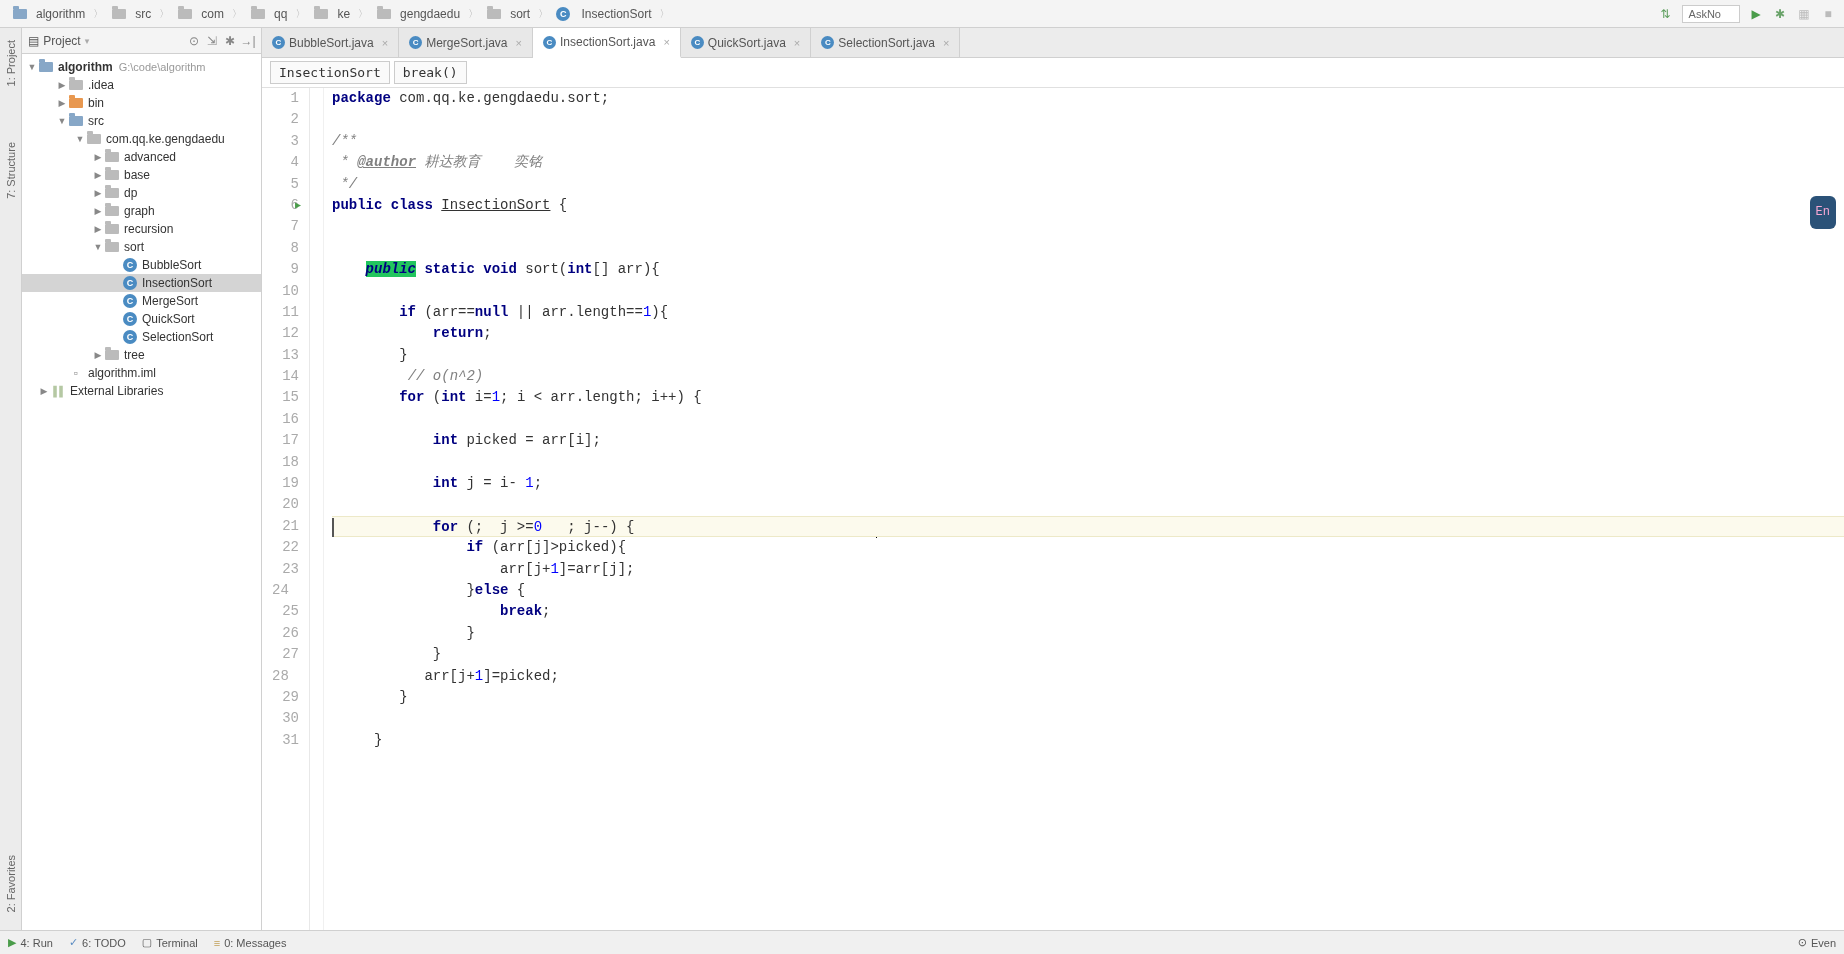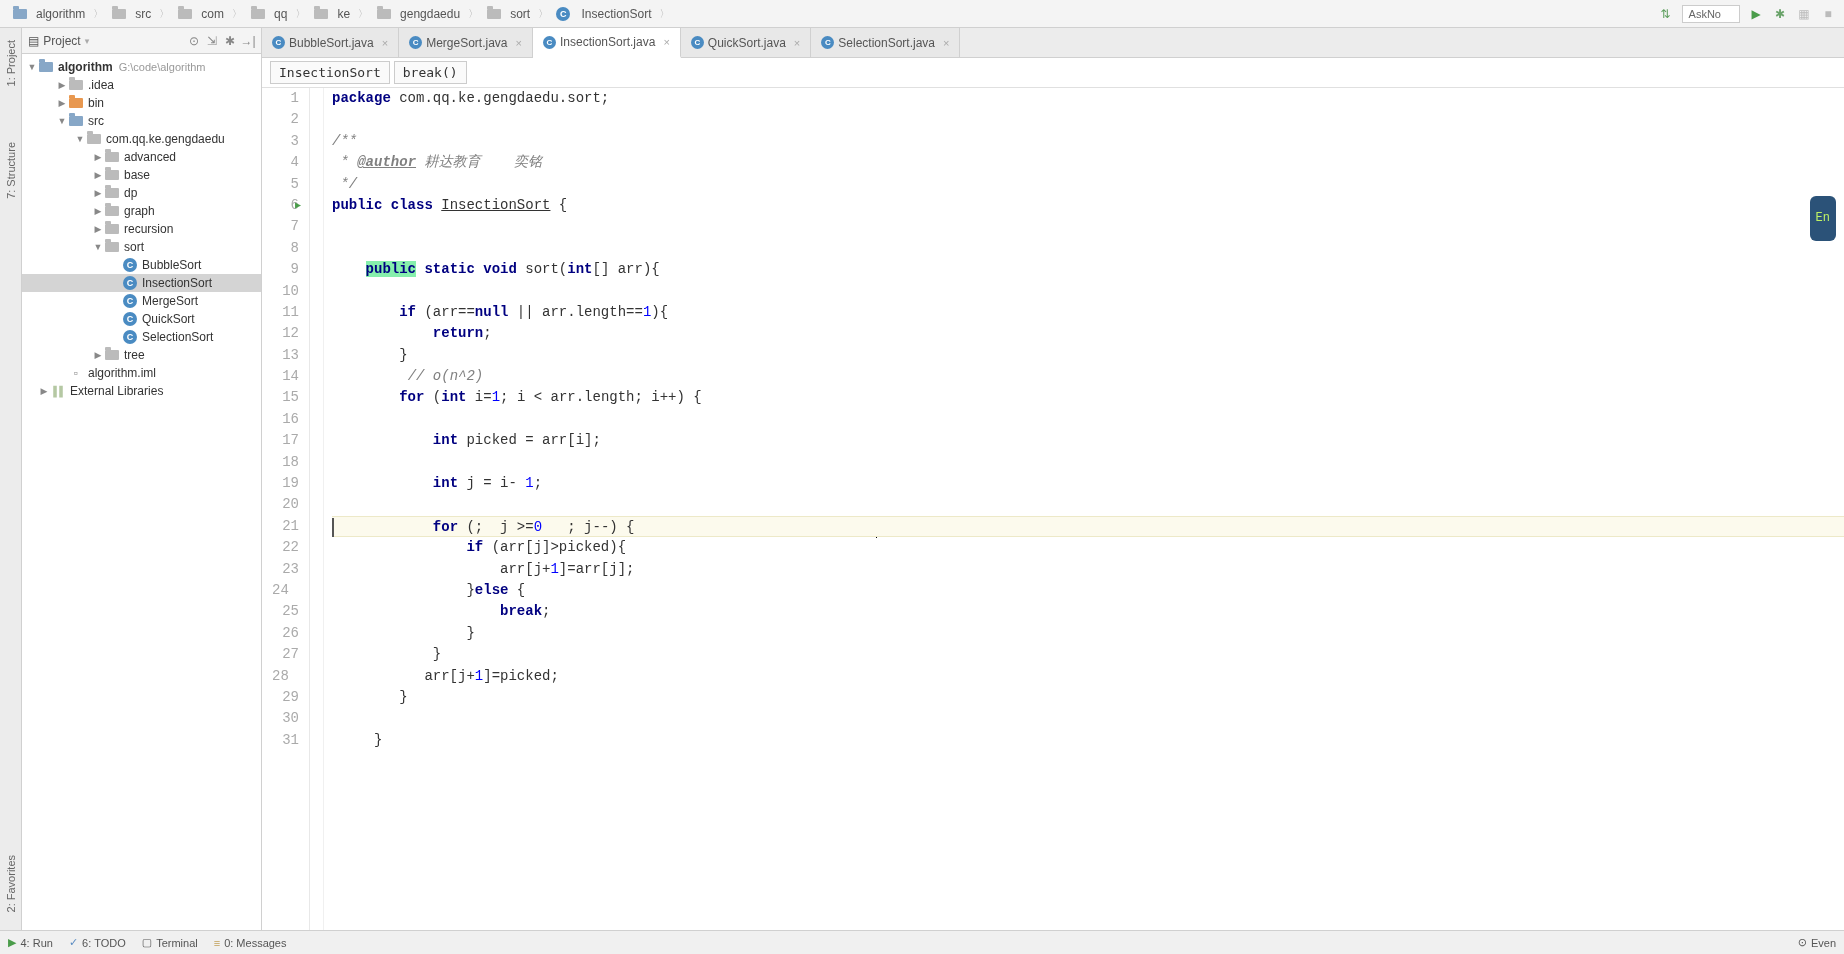--- a/index.html
+++ b/index.html
@@ -52,24 +52,24 @@
     .run-marker { position: absolute; right: -2px; color: #4a9c4a; font-size: 10px; }
     .fold-gutter { width: 14px; background: #fff; border-right: 1px solid #f0f0f0; position: relative; }
     .code-lines { flex: 1; padding-left: 8px; position: relative; }
     .code-line { height: 21.4px; white-space: pre; }
     .code-line.current { background: #fcfaed; border-top: 1px solid #ede9c8; border-bottom: 1px solid #ede9c8; box-sizing: border-box; }
     .kw { color: #000080; font-weight: bold; }
     .cm { color: #808080; font-style: italic; }
     .cm-tag { color: #808080; font-style: italic; font-weight: bold; text-decoration: underline; }
     .num { color: #0000ff; }
     .underline { text-decoration: underline; }
-    .hl-method { background: #86efac; }
-    
-    
-    .lang-pill { position: absolute; right: 8px; top: 108px; background: #2b5278; color: #bef264; padding: 12px 6px; font-size: 12px; border-radius: 6px; }
+    .hl-method { background: #22c55e; font-style: italic; }
+    
+    
+    .lang-pill { position: absolute; right: 8px; top: 108px; background: #2b5278; color: #f9a8d4; padding: 6px 6px; font-size: 12px; border-radius: 6px; }
     
     
     .bottom-bar { height: 24px; background: #f0f0f0; border-top: 1px solid #d0d0d0; display: flex; align-items: center; padding: 0 8px; gap: 16px; font-size: 11px; color: #555; justify-content: space-between; }
     .bottom-left { display: flex; gap: 16px; }
     .bb-item { display: flex; align-items: center; gap: 4px; cursor: pointer; }
     
     
     .folder-ico { width: 14px; height: 10px; background: #d4a84b; border-radius: 1px; position: relative; display:inline-block; }
     .folder-ico::before { content: ''; position: absolute; top: -3px; left: 0; width: 6px; height: 3px; background: #d4a84b; border-radius: 1px 1px 0 0; }
     .folder-ico.blue { background: #87a7c7; }

